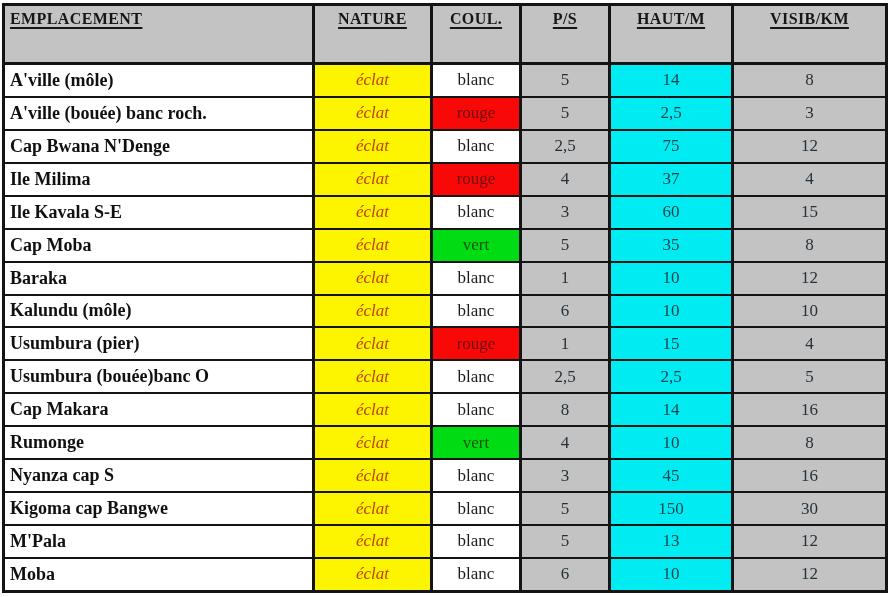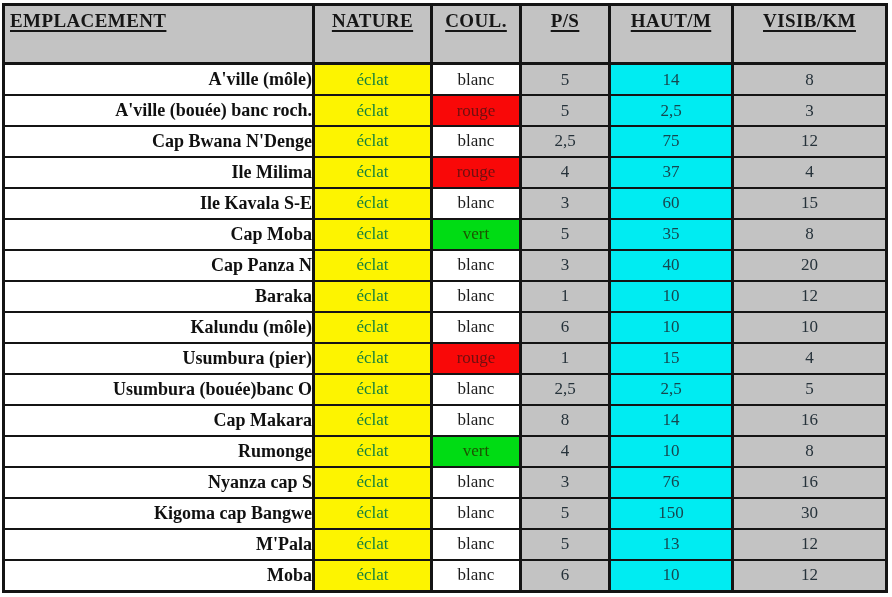--- a/index.html
+++ b/index.html
@@ -39,21 +39,21 @@
     padding: 0;
     overflow: hidden;
     white-space: nowrap;
   }
   thead th {
     background: var(--header-bg, #c3c3c3);
     height: 52px;
     vertical-align: top;
     text-align: center;
     font-weight: bold;
-    font-size: 19px;
+    font-size: 16px;
     color: #161616;
     padding-top: 4px;
     border-bottom-width: 3px;
     letter-spacing: 0.4px;
   }
   thead th.col-emplacement {
     text-align: left;
     padding-left: 5px;
   }
   .hdr-text {
@@ -62,30 +62,31 @@
     text-underline-offset: 3px;
   }
   tbody td {
     height: 27px;
     text-align: center;
     vertical-align: middle;
     font-size: 17px;
     color: #242424;
   }
   tbody td.col-emplacement {
-    text-align: right;
+    text-align: left;
     padding-left: 5px;
     font-weight: bold;
     font-size: 18px;
     color: #101010;
     background: #ffffff;
   }
   tbody td.col-nature {
     background: var(--nature-bg, #fdf400);
-    color: #15803d;
+    color: #c2410c;
+    font-style: italic;
   }
   tbody td.col-ps,
   tbody td.col-visib {
     background: var(--numeric-bg, #c3c3c3);
     color: #26323a;
   }
   tbody td.col-haut {
     background: var(--haut-bg, #00ecf2);
     color: var(--haut-text, #16464f);
   }
@@ -156,28 +157,20 @@
         </tr>
         <tr>
           <td class="col-emplacement">Cap Moba</td>
           <td class="col-nature">éclat</td>
           <td class="col-coul" style="background: rgb(0, 220, 20); color: rgb(28, 84, 0);">vert</td>
           <td class="col-ps">5</td>
           <td class="col-haut">35</td>
           <td class="col-visib">8</td>
         </tr>
         <tr>
-          <td class="col-emplacement">Cap Panza N</td>
-          <td class="col-nature">éclat</td>
-          <td class="col-coul" style="background: rgb(255, 255, 255); color: rgb(28, 28, 28);">blanc</td>
-          <td class="col-ps">3</td>
-          <td class="col-haut">40</td>
-          <td class="col-visib">20</td>
-        </tr>
-        <tr>
           <td class="col-emplacement">Baraka</td>
           <td class="col-nature">éclat</td>
           <td class="col-coul" style="background: rgb(255, 255, 255); color: rgb(28, 28, 28);">blanc</td>
           <td class="col-ps">1</td>
           <td class="col-haut">10</td>
           <td class="col-visib">12</td>
         </tr>
         <tr>
           <td class="col-emplacement">Kalundu (môle)</td>
           <td class="col-nature">éclat</td>
@@ -216,21 +209,21 @@
           <td class="col-coul" style="background: rgb(0, 220, 20); color: rgb(28, 84, 0);">vert</td>
           <td class="col-ps">4</td>
           <td class="col-haut">10</td>
           <td class="col-visib">8</td>
         </tr>
         <tr>
           <td class="col-emplacement">Nyanza cap S</td>
           <td class="col-nature">éclat</td>
           <td class="col-coul" style="background: rgb(255, 255, 255); color: rgb(28, 28, 28);">blanc</td>
           <td class="col-ps">3</td>
-          <td class="col-haut">76</td>
+          <td class="col-haut">45</td>
           <td class="col-visib">16</td>
         </tr>
         <tr>
           <td class="col-emplacement">Kigoma cap Bangwe</td>
           <td class="col-nature">éclat</td>
           <td class="col-coul" style="background: rgb(255, 255, 255); color: rgb(28, 28, 28);">blanc</td>
           <td class="col-ps">5</td>
           <td class="col-haut">150</td>
           <td class="col-visib">30</td>
         </tr>

